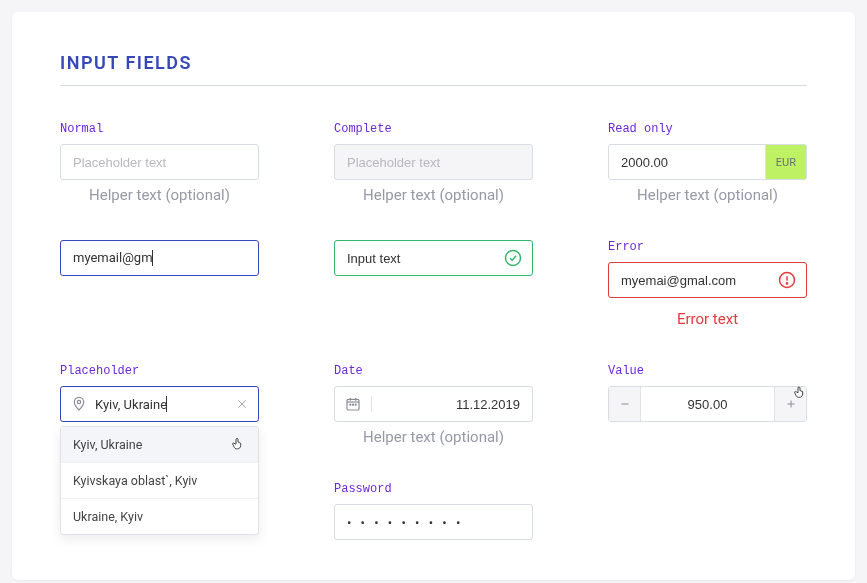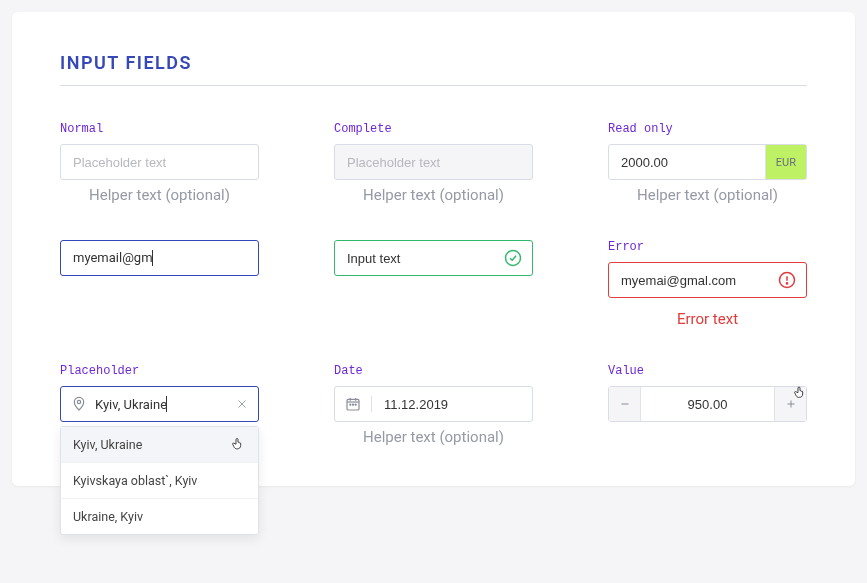--- a/index.html
+++ b/index.html
@@ -136,21 +136,21 @@
   top: 50%;
   transform: translateY(-50%);
 }
 .date-wrap .cal {
   display: flex;
   align-items: center;
   padding: 0 10px;
   border-right: 1px solid #e0e2ea;
   color: #8b8e9a;
 }
-.date-wrap input { text-align: left; }
+.date-wrap input { text-align: right; }
 .stepper-btn {
   width: 32px;
   height: 100%;
   display: flex;
   align-items: center;
   justify-content: center;
   background: #f5f5f7;
   color: #8b8e9a;
   cursor: pointer;
   border-left: 1px solid #e0e2ea;
@@ -289,20 +289,26 @@
               <line x1="16" y1="3" x2="16" y2="7"></line>
             <circle cx="8" cy="13" r="0.8" fill="#8b8e9a"></circle>
               <circle cx="12" cy="13" r="0.8" fill="#8b8e9a"></circle>
               <circle cx="16" cy="13" r="0.8" fill="#8b8e9a"></circle>
           </svg>
         </span>
         <input type="text" value="11.12.2019" style="">
       </div>
       <div class="helper">Helper text (optional)</div>
 
+      <div style="margin-top:36px;">
+        <label class="field-label">Password</label>
+        <div class="input-wrap">
+          <span class="pwd-dots">• • • • • • • • •</span>
+        </div>
+      </div>
     </div>
 
     <div class="field">
       <label class="field-label">Value</label>
       <div class="input-wrap value-wrap">
         <span class="stepper-btn minus">
           <svg width="12" height="12" viewBox="0 0 24 24" stroke="#8b8e9a" stroke-width="2">
               <line x1="5" y1="12" x2="19" y2="12"></line>
             </svg>
         </span>

